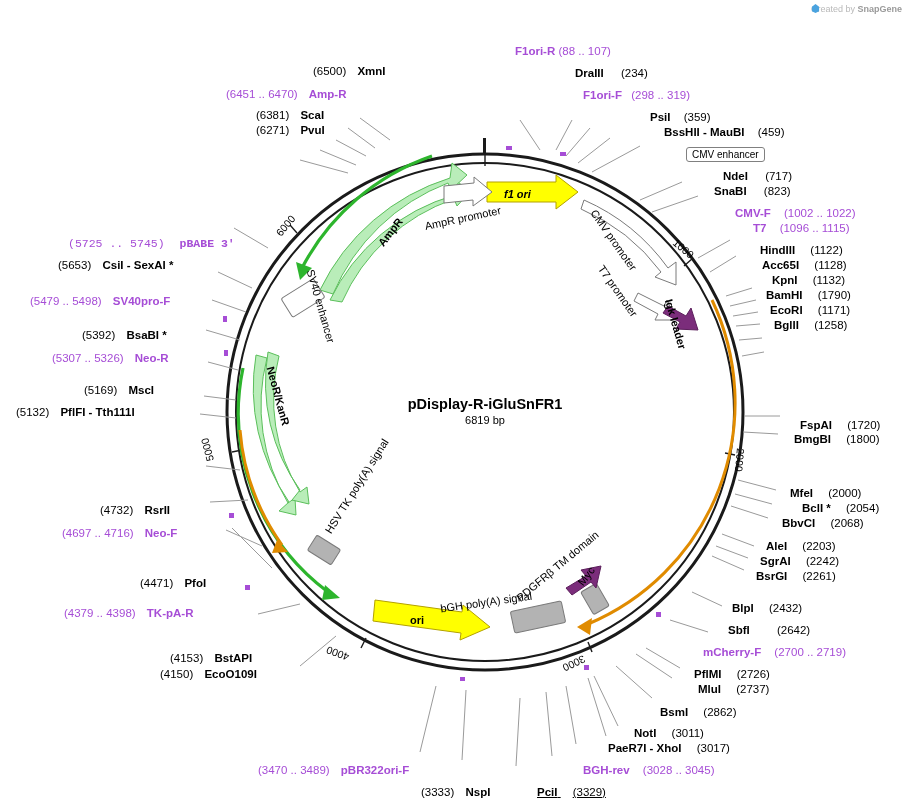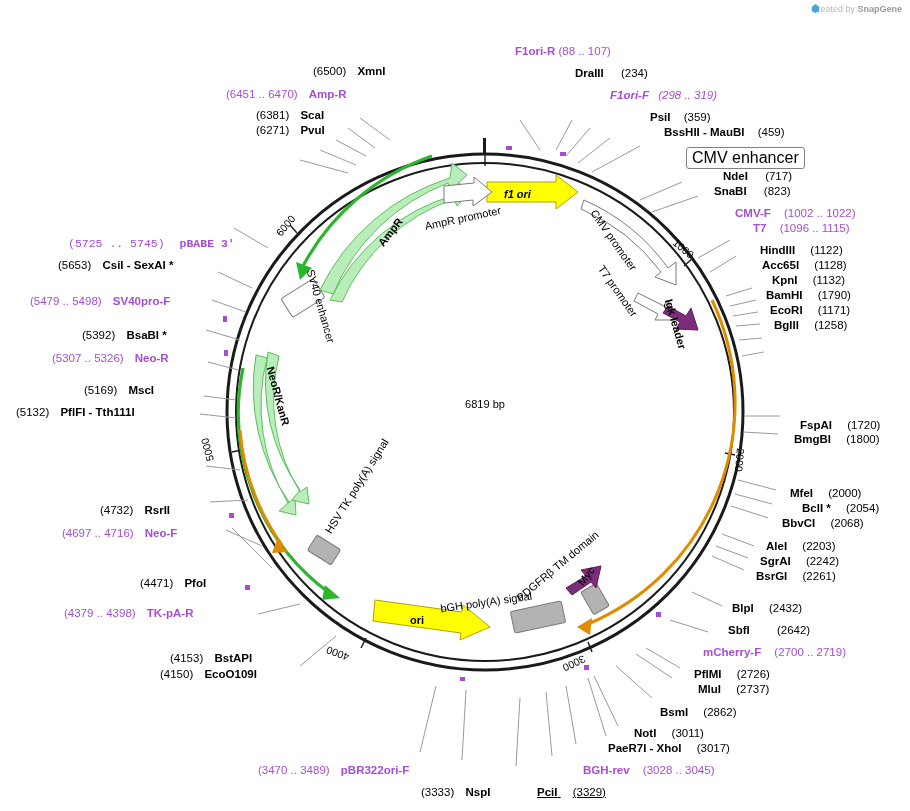--- a/index.html
+++ b/index.html
@@ -10,21 +10,21 @@
   .lbl .pos{color:#000;font-weight:normal;}
   .purple{color:#a64dd6;}
   .purple .bold{font-weight:bold;color:#a64dd6;}
   .credit{position:absolute;right:8px;top:4px;font-size:9px;color:#b9b9b9;}
   .credit b{color:#9a9a9a;}
   .snap-logo{display:inline-block;width:9px;height:9px;vertical-align:-1px;margin-right:2px;}
   .center-title{position:absolute;text-align:center;width:260px;left:355px;top:396px;}
   .center-title .name{font-size:14.5px;font-weight:bold;color:#000;}
   .center-title .bp{font-size:11px;color:#000;margin-top:2px;}
   .feat{position:absolute;font-size:11px;color:#000;}
-  .cmv-box{position:absolute;border:1px solid #808080;border-radius:3px;background:#fff;padding:1px 5px;font-size:16px;color:#000;}
+  .cmv-box{position:absolute;border:1px solid #808080;border-radius:3px;background:#fff;padding:1px 5px;font-size:10px;color:#000;}
   svg{position:absolute;left:0;top:0;}
 </style>
 </head>
 <body>
 
 <div id="stage">
 
   <div class="credit">
     <span>Created by</span>
     <svg class="snap-logo" viewBox="0 0 10 10">
@@ -159,20 +159,21 @@
       <rect x="229" y="513" width="5" height="5" fill="#a64dd6"></rect>
       <rect x="245" y="585" width="5" height="5" fill="#a64dd6"></rect>
       <rect x="460" y="677" width="5" height="4" fill="#a64dd6"></rect>
       <rect x="584" y="665" width="5" height="5" fill="#a64dd6"></rect>
       <rect x="656" y="612" width="5" height="5" fill="#a64dd6"></rect>
       <rect x="483" y="138" width="3" height="16" fill="#1a1a1a"></rect>
     </g>
   </svg>
 
   <div class="center-title">
+    <div class="name">pDisplay-R-iGluSnFR1</div>
     <div class="bp">6819 bp</div>
   </div>
 
   <div class="feat" style="left:504px;top:188px;font-style:italic;font-weight:bold;">f1 ori</div>
   <div class="feat" style="left:374px;top:226px;transform:rotate(-52deg);font-weight:bold;">AmpR</div>
   <div class="feat" style="left:424px;top:212px;transform:rotate(-12deg);">AmpR promoter</div>
   <div class="feat" style="left:578px;top:234px;transform:rotate(55deg);">CMV promoter</div>
   <div class="feat" style="left:588px;top:285px;transform:rotate(55deg);">T7 promoter</div>
   <div class="feat" style="left:650px;top:318px;transform:rotate(74deg);font-weight:bold;">Igk leader</div>
   <div class="feat" style="left:283px;top:300px;transform:rotate(74deg);">SV40 enhancer</div>
@@ -184,21 +185,21 @@
   <div class="feat" style="left:576px;top:570px;transform:rotate(-52deg);">Myc</div>
 
   <div class="lbl purple" style="left:515px;top:45px;">
     <span class="bold">F1ori-R</span>
     <span>(88 .. 107)</span>
   </div>
   <div class="lbl" style="left:575px;top:67px;">
     <span class="bold">DraIII</span>
     <span class="pos" style="margin-left:14px;">(234)</span>
   </div>
-  <div class="lbl purple" style="left:610px;top:89px;font-style:italic;">
+  <div class="lbl purple" style="left:583px;top:89px;">
     <span class="bold">F1ori-F</span>
     <span style="margin-left:6px;">(298 .. 319)</span>
   </div>
   <div class="lbl" style="left:650px;top:111px;">
     <span class="bold">PsiI</span>
     <span class="pos" style="margin-left:10px;">(359)</span>
   </div>
   <div class="lbl" style="left:664px;top:126px;">
     <span class="bold">BssHII  -  MauBI</span>
     <span class="pos" style="margin-left:10px;">(459)</span>

